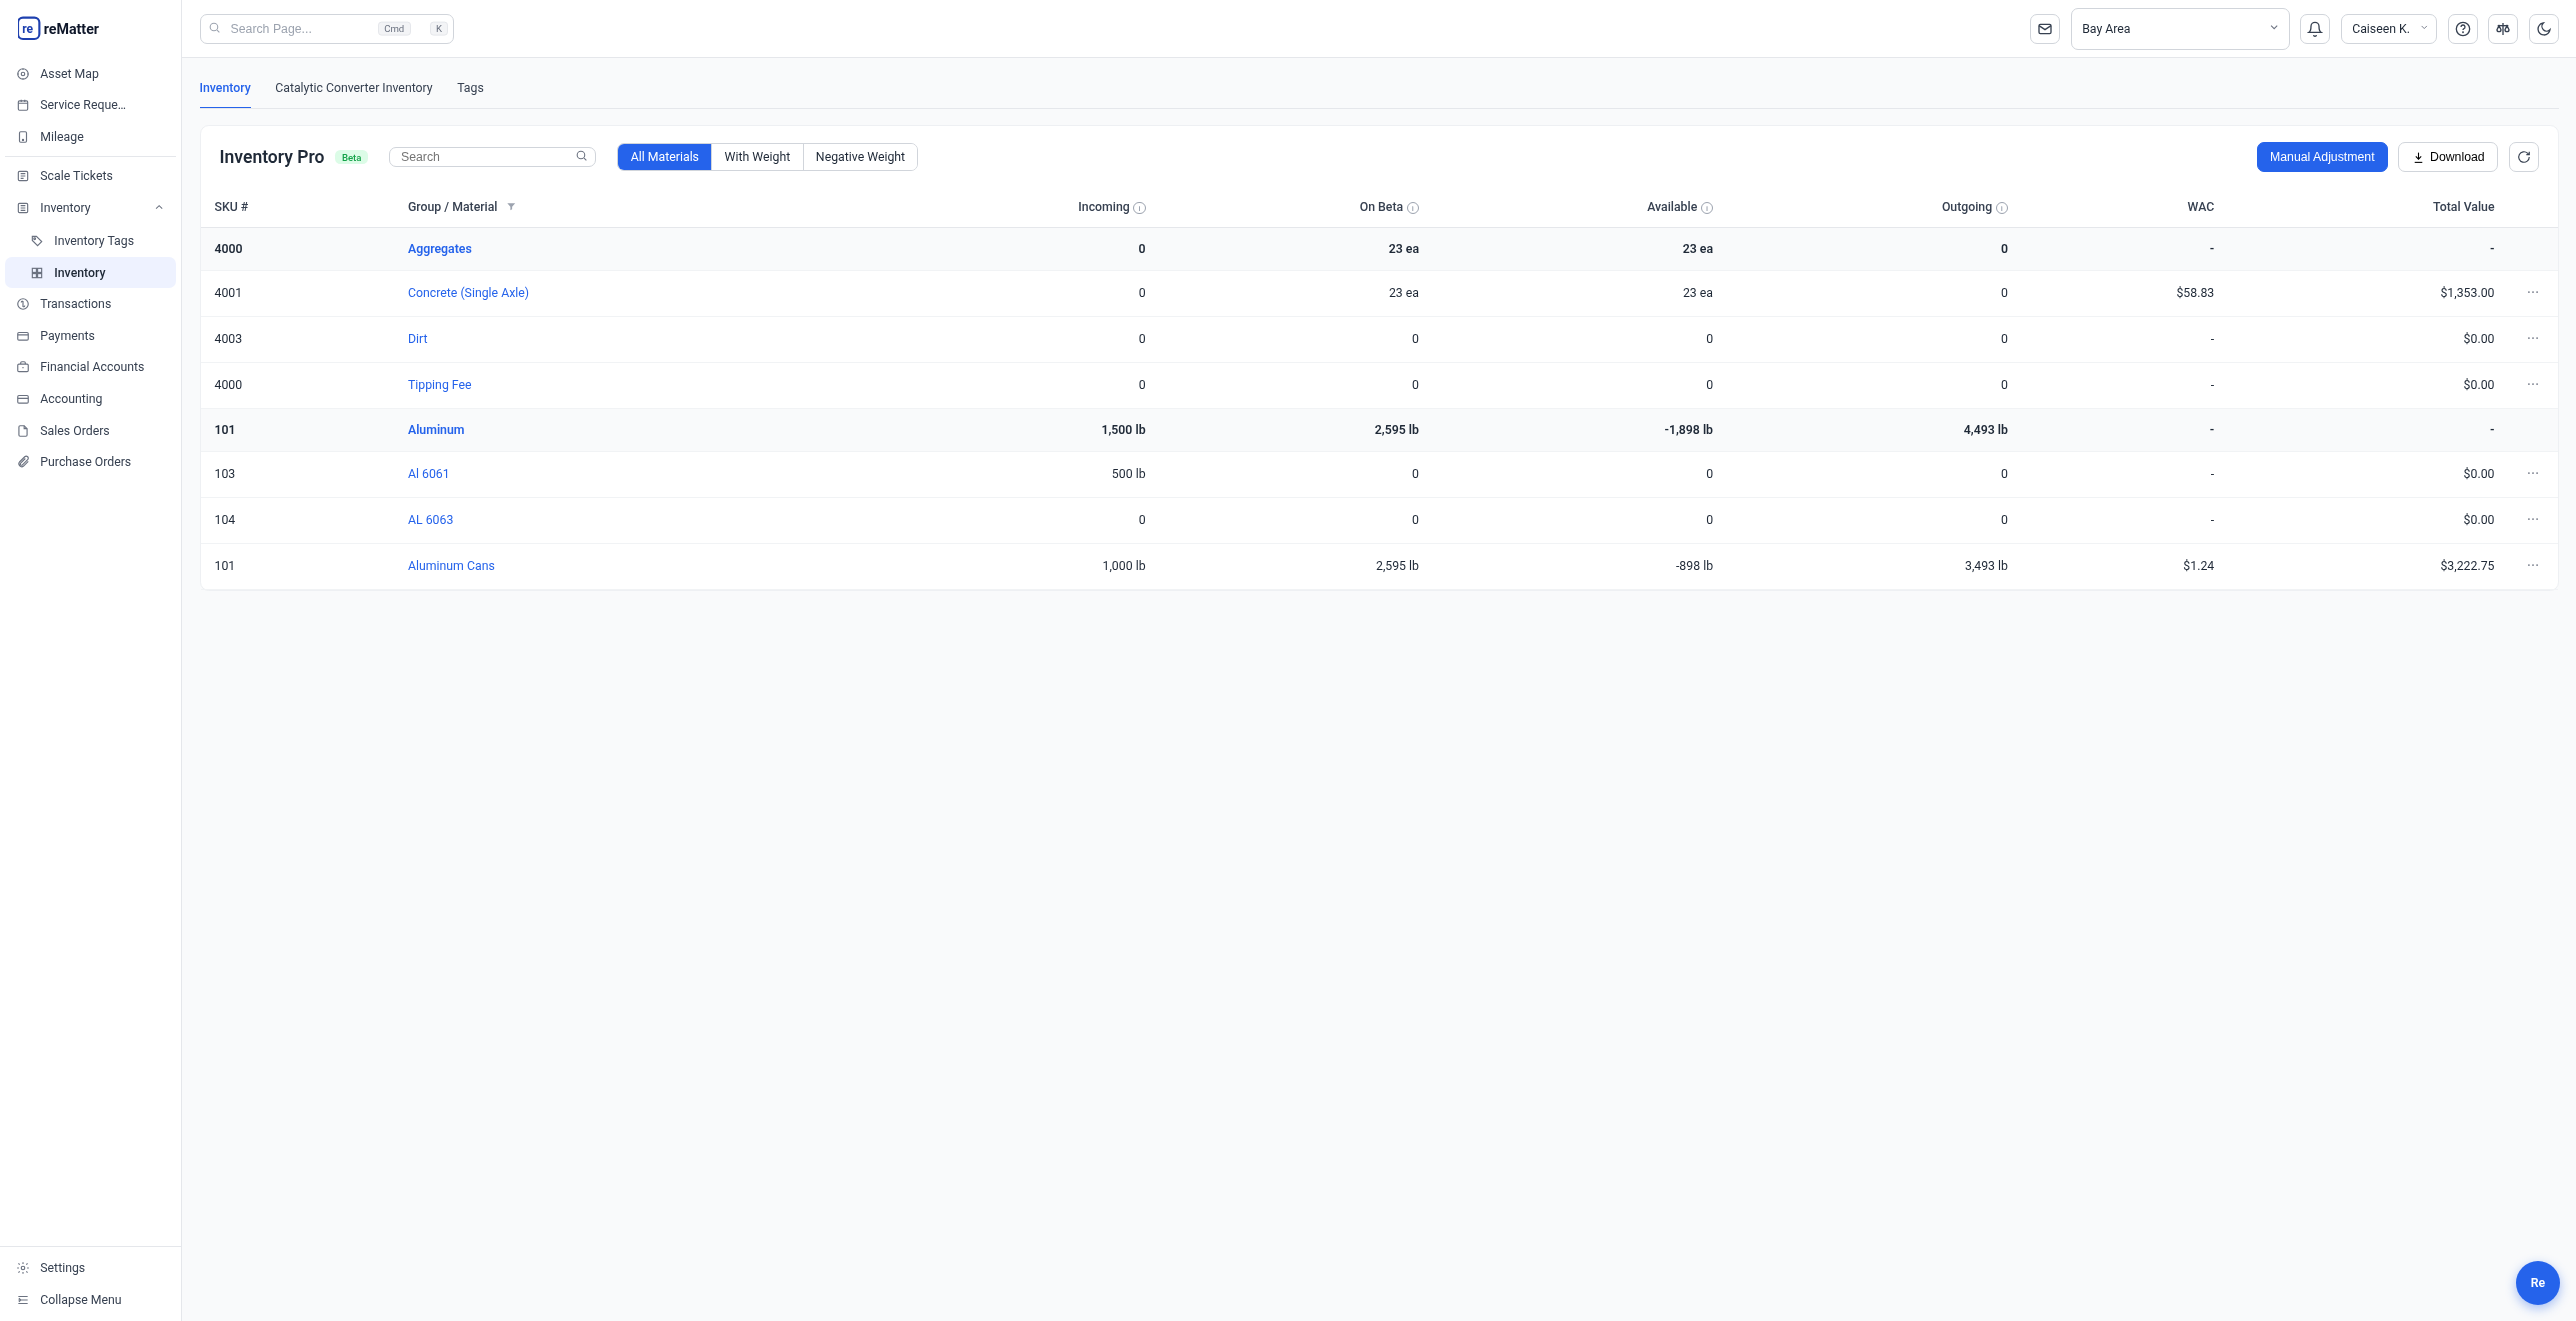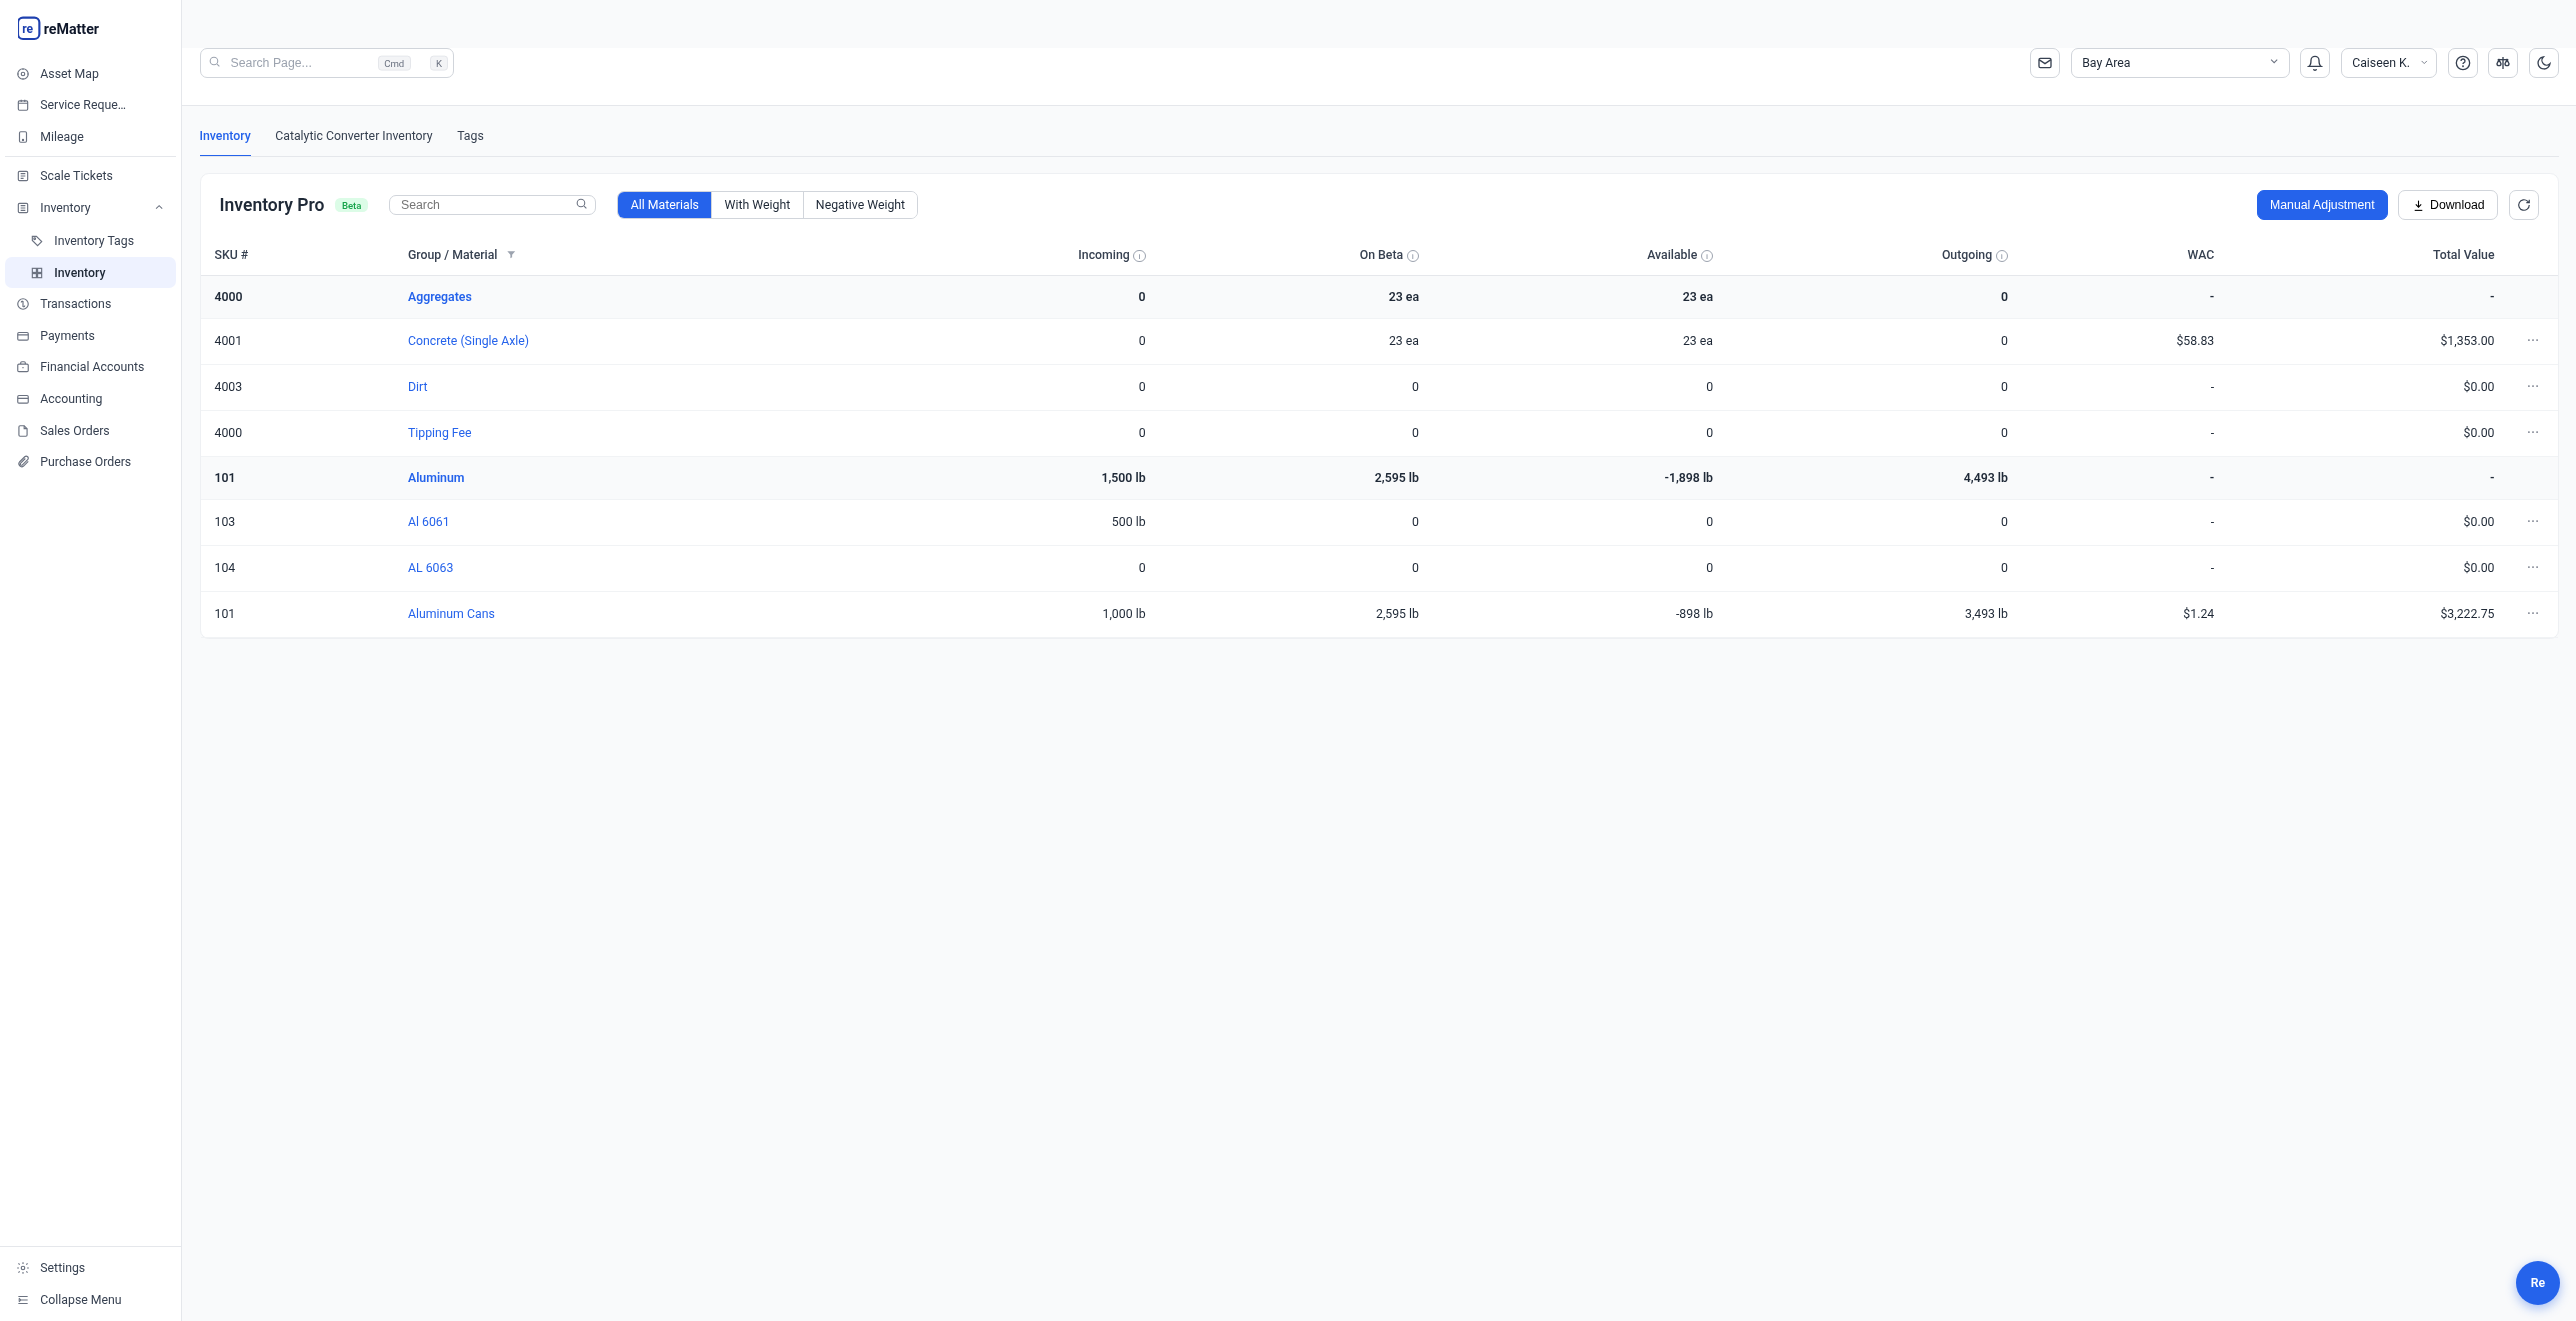--- a/index.html
+++ b/index.html
@@ -10,30 +10,30 @@
 .logo svg { height: 26px; }
 .nav { flex: 1; overflow-y: auto; padding: 0 5.3px; }
 .nav-item { display: flex; align-items: flex-start; gap: 10.5px; padding: 8.8px 10.5px; border-radius: 7px; cursor: pointer; color: #374151; font-size: 12.3px; white-space: nowrap; overflow: hidden; text-overflow: ellipsis; }
 .nav-item.active { background: #eef2ff; color: #1f2937; font-weight: 500; }
 .nav-item.sub { padding-left: 24.5px; }
 .nav-item .icon { width: 14px; height: 14px; flex-shrink: 0; display: inline-flex; align-items: center; justify-content: center; color: #6b7280; }
 .nav-item .expand { margin-left: auto; color: #6b7280; }
 .nav-divider { height: 0.9px; background: #e5e7eb; margin: 3.5px 0; }
 .sidebar-footer { border-top: 0.9px solid #e5e7eb; padding: 5.3px; }
 .main { flex: 1; display: flex; flex-direction: column; overflow: hidden; }
-.topbar { height: 58px; background: #fff; border-bottom: 0.9px solid #e5e7eb; display: flex; align-items: flex-start; padding: 0 17.5px; gap: 10.5px; margin-top: 48px; }
+.topbar { height: 58px; background: #fff; border-bottom: 0.9px solid #e5e7eb; display: flex; align-items: center; padding: 0 17.5px; gap: 10.5px; }
 .search-wrap { position: relative; width: 254px; }
 .search-input { width: 100%; height: 30px; border: 0.9px solid #d1d5db; border-radius: 7px; padding: 0 79px 0 30px; font-size: 12.3px; color: #6b7280; outline: none; }
 .search-input::placeholder { color: #9ca3af; }
 .search-icon-left { position: absolute; left: 8.8px; top: 50%; transform: translateY(-50%); color: #9ca3af; }
 .kbd-group { position: absolute; right: 5.3px; top: 50%; transform: translateY(-50%); display: flex; gap: 19px; }
 .kbd { background: #f3f4f6; border: 0.9px solid #e5e7eb; border-radius: 3.5px; padding: 0.9px 5.3px; font-size: 9.6px; color: #6b7280; }
 .topbar-spacer { flex: 1; }
 .icon-btn { width: 30px; height: 30px; border: 0.9px solid #d1d5db; border-radius: 7px; background: #fff; display: inline-flex; align-items: center; justify-content: center; cursor: pointer; color: #374151; }
-.location-select { height: 30px; border: 0.9px solid #d1d5db; border-radius: 7px; padding: 0 30px 0 10.5px; display: inline-flex; align-items: center; cursor: pointer; position: relative; min-width: 219px; background: #fff; }
+.location-select { height: 42px; border: 0.9px solid #d1d5db; border-radius: 7px; padding: 0 30px 0 10.5px; display: inline-flex; align-items: center; cursor: pointer; position: relative; min-width: 219px; background: #fff; }
 .location-select .chev { position: absolute; right: 8.8px; color: #6b7280; }
 .user-select { height: 30px; border: 0.9px solid #d1d5db; border-radius: 7px; padding: 0 26px 0 10.5px; display: inline-flex; align-items: center; cursor: pointer; position: relative; background: #fff; }
 .user-select .chev { position: absolute; right: 7px; color: #6b7280; }
 .content { flex: 1; overflow: auto; padding: 0 17.5px 17.5px; }
 .subtabs { display: flex; gap: 24.5px; padding-top: 14px; border-bottom: 0.9px solid #e5e7eb; }
 .subtab { padding: 8.8px 0 12.3px; cursor: pointer; color: #374151; border-bottom: 1.8px solid transparent; }
 .subtab.active { color: #2563eb; border-bottom-color: #2563eb; font-weight: 500; }
 .panel { background: #fff; border-radius: 8.8px; margin-top: 16px; border: 0.9px solid #eef0f3; }
 .panel-head { display: flex; align-items: center; gap: 10.5px; padding: 16px 19px; }
 .panel-title { font-size: 17.5px; font-weight: 600; }

